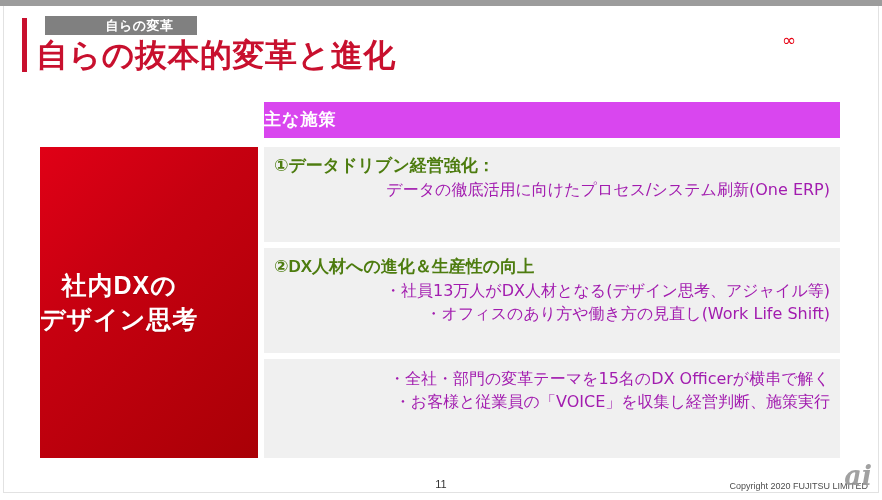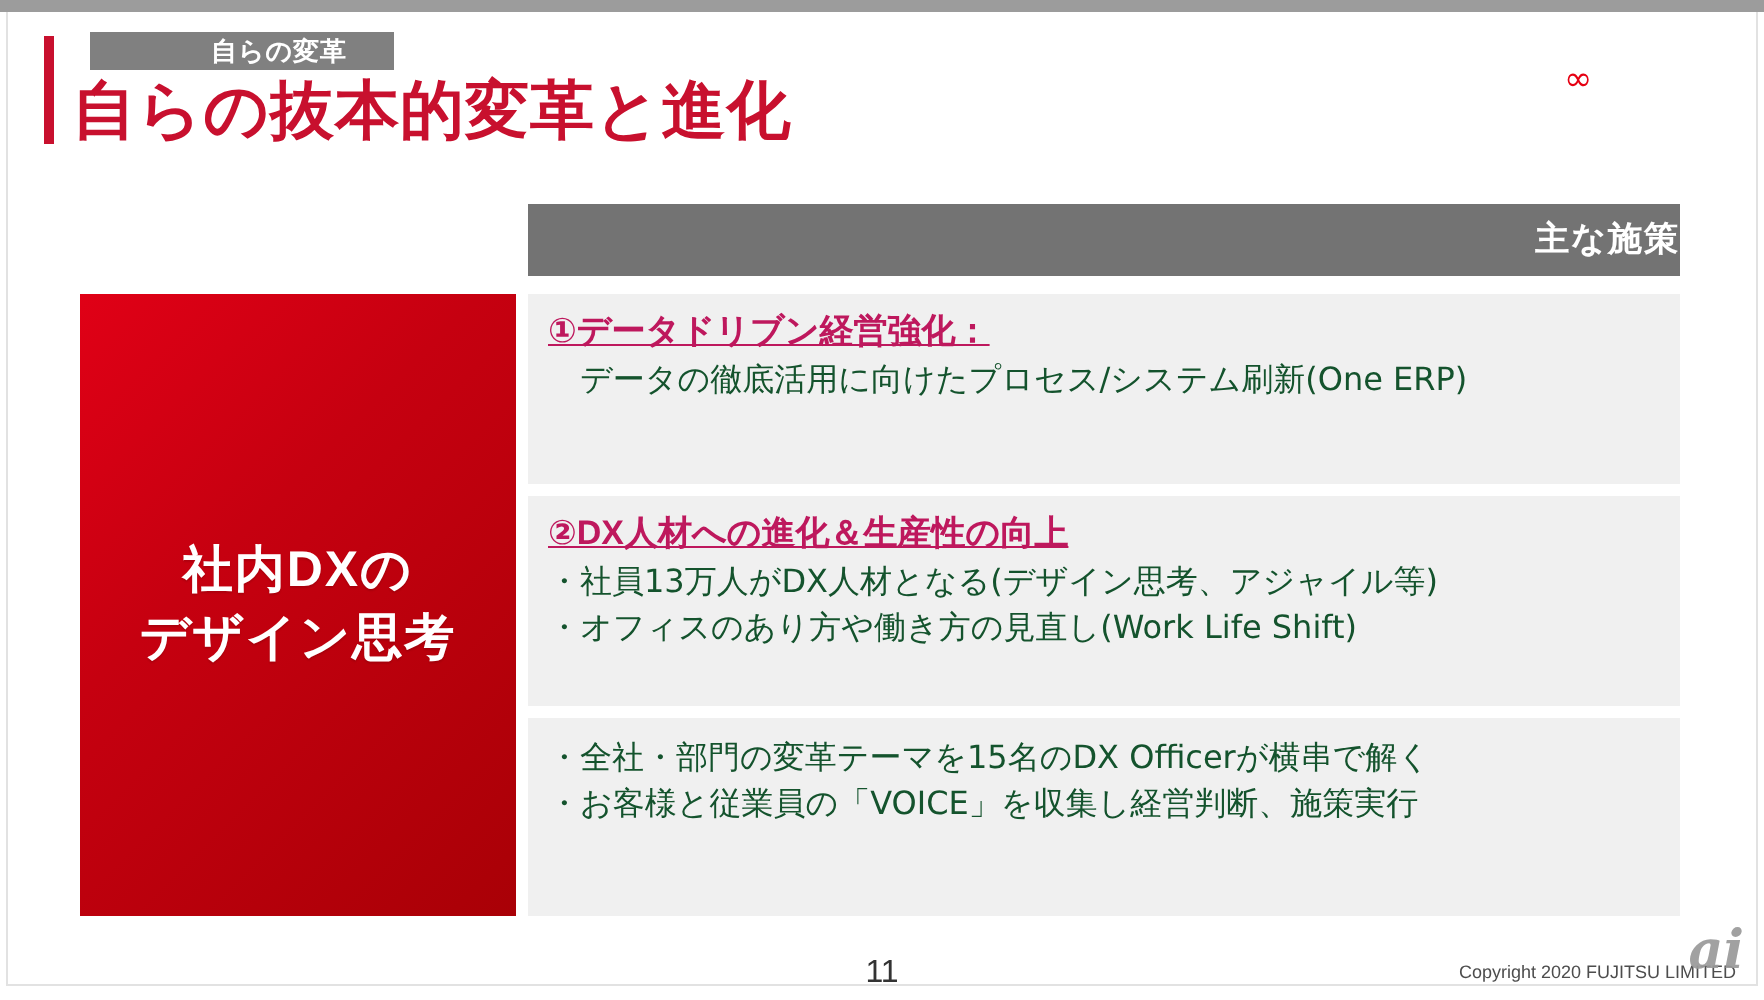--- a/index.html
+++ b/index.html
@@ -93,38 +93,38 @@
     color: #e60012;
     line-height: 1;
     font-family: "DejaVu Sans", sans-serif;
   }
   
   .col-header {
     position: absolute;
     left: 264px; top: 102px;
     width: 576px;
     height: 36px;
-    background: #737373;
+    background: #d946ef;
     color: #ffffff;
     font-size: 17px;
     font-weight: bold;
     line-height: 36px;
-    text-align: right;
+    text-align: left;
     letter-spacing: 1px;
   }
   .left-panel {
     position: absolute;
     left: 40px; top: 147px;
     width: 218px;
     height: 311px;
     background: #c00000;
     background-image: linear-gradient(135deg, #e00016 0%, #c60010 38%, #a90006 100%);
     display: flex;
     align-items: center;
-    justify-content: center;
+    justify-content: flex-start;
   }
   .left-panel-text {
     color: #ffffff;
     font-size: 25px;
     font-weight: bold;
     line-height: 1.35;
     text-align: center;
     letter-spacing: 1px;
     text-shadow: 0 1px 1px rgba(0,0,0,0.12);
   }
@@ -136,42 +136,42 @@
   .row {
     background: #f0f0f0;
     box-sizing: border-box;
     padding: 8px 10px 8px 10px;
     margin-bottom: 6px;
   }
   .row-1 { height: 95px; }
   .row-2 { height: 105px; }
   .row-3 { height: 99px; }
   .row-heading {
-    color: #be185d;
+    color: #4d7c0f;
     font-size: 17px;
     font-weight: bold;
     line-height: 1.35;
     white-space: nowrap;
     letter-spacing: 0px;
-    text-decoration: underline;
   }
   .row-body {
-    color: #14532d;
+    color: #a21caf;
     font-size: 16px;
     line-height: 1.45;
     white-space: nowrap;
     font-family: "DejaVu Sans", "Liberation Sans", sans-serif;
+    text-align: right;
   }
   .row-body.indent { padding-left: 16px; }
   
   .page-number {
     position: absolute;
     left: 0; right: 0; top: 478px;
     text-align: center;
-    font-size: 16px;
+    font-size: 11px;
     color: #333333;
   }
   .copyright {
     position: absolute;
     right: 14px; top: 481px;
     font-size: 9px;
     color: #4d4d4d;
     white-space: nowrap;
   }
   .ai-watermark {

